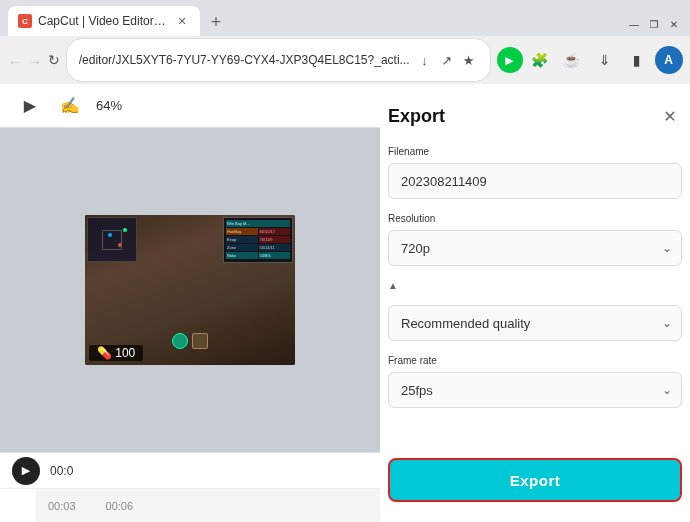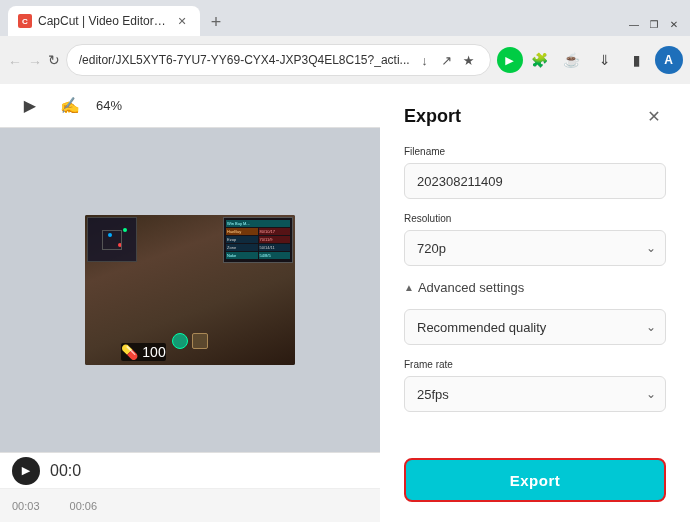--- a/index.html
+++ b/index.html
@@ -116,21 +116,21 @@
       display: flex;
       align-items: center;
       justify-content: center;
       font-size: 14px;
       color: #555;
       cursor: pointer;
     }
     .nav-btn.disabled { color: #bbb; cursor: default; }
     .address-input {
       flex: 1;
-      height: 32px;
+      height: 44px;
       background: #fff;
       border: 1px solid #ddd;
       border-radius: 16px;
       display: flex;
       align-items: center;
       padding: 0 12px;
       font-size: 12px;
       color: #333;
       gap: 6px;
     }
@@ -307,24 +307,23 @@
       position: absolute;
       bottom: 4px;
       left: 4px;
       display: flex;
       align-items: center;
       gap: 3px;
     }
     .hp-badge {
       background: rgba(0,0,0,0.7);
       color: #fff;
-      font-size: 14px;
-      padding: 1px 0;
+      font-size: 12px;
+      padding: 1px 8px;
       border-radius: 2px;
-      margin-left: 32px;
     }
     .minimap-dot {
       width: 4px;
       height: 4px;
       border-radius: 50%;
       background: #00aaff;
       position: absolute;
     }
 
     
@@ -349,44 +348,45 @@
       border-radius: 50%;
       background: #222;
       color: white;
       display: flex;
       align-items: center;
       justify-content: center;
       font-size: 11px;
       cursor: pointer;
     }
     .time-display {
-      font-size: 16px;
+      font-size: 12px;
       color: #333;
     }
     .timeline-track {
       flex: 1;
       background: #f5f5f5;
       position: relative;
       display: flex;
       align-items: center;
       padding: 0 12px;
       gap: 30px;
+      margin-left: 36px;
     }
     .time-marker {
       font-size: 11px;
       color: #888;
     }
 
     
     .export-panel {
       width: 310px;
       background: #ffffff;
       display: flex;
       flex-direction: column;
-      padding: 20px 24px;
+      padding: 20px 8px;
       gap: 14px;
       box-shadow: -2px 0 8px rgba(0,0,0,0.1);
       overflow-y: auto;
     }
     .panel-header {
       display: flex;
       align-items: center;
       justify-content: space-between;
       margin-bottom: 4px;
     }
@@ -615,21 +615,20 @@
             <option>1080p</option>
             <option>2K</option>
             <option>4K</option>
           </select>
           <span class="select-arrow">⌄</span>
         </div>
       </div>
 
       <div class="advanced-toggle">
         <span class="arrow">▲</span>
-        <span>Advanced settings</span>
       </div>
 
       <div>
         <div class="select-wrapper">
           <select class="select-field">
             <option>Recommended quality</option>
             <option>Best quality</option>
             <option>Balanced</option>
             <option>Smaller file</option>
           </select>

